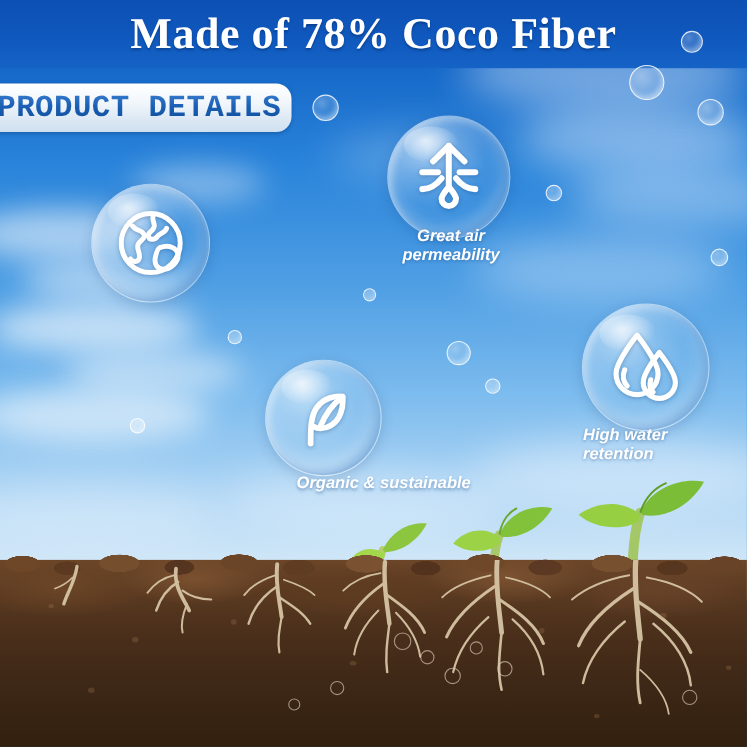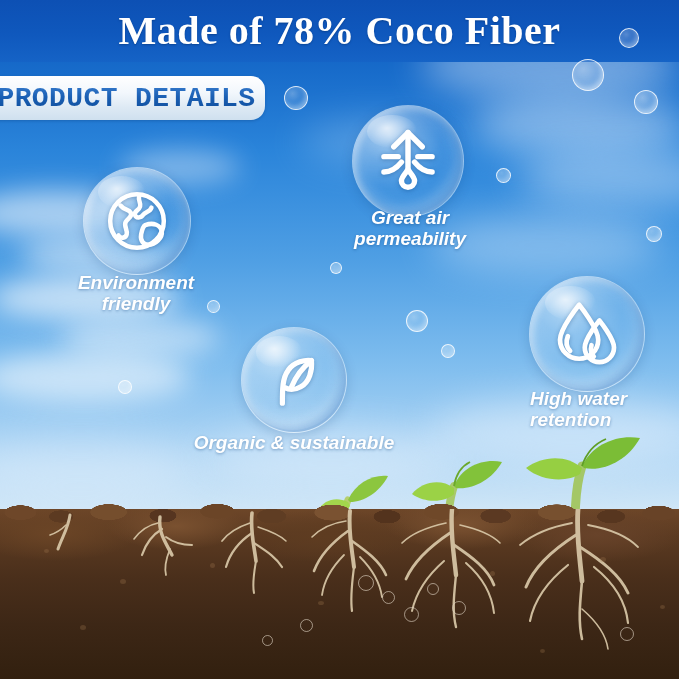--- a/index.html
+++ b/index.html
@@ -90,21 +90,21 @@
     content:"";position:absolute;inset:0;border-radius:50%;
     box-shadow:inset -5px -4px 9px rgba(40,110,185,.35), inset 3px 3px 7px rgba(255,255,255,.40);
     pointer-events:none;
   }
   .bubble svg{position:relative;z-index:3;display:block;
     filter:drop-shadow(0 1px 2px rgba(10,60,120,.35));}
 
   .flabel{
     position:absolute;
     color:#ffffff;font-style:italic;font-weight:bold;
-    font-size:19px;line-height:1.12;
+    font-size:15px;line-height:1.12;
     text-shadow:0 1px 3px rgba(20,70,130,.45);
     white-space:pre-line;
   }
 
   
   .soil{
     position:absolute;left:0;bottom:0;width:679px;height:170px;
     background:
       radial-gradient(ellipse 120px 40px at 8% 14%, #6b4526 0%, rgba(107,69,38,0) 70%),
       radial-gradient(ellipse 100px 34px at 26% 10%, #7a5130 0%, rgba(122,81,48,0) 70%),
@@ -180,22 +180,20 @@
       <span>
         <svg width="66" height="66" viewBox="0 0 64 64" fill="none" stroke="#ffffff" stroke-width="4.4" stroke-linecap="round" stroke-linejoin="round">
           <circle cx="32" cy="32" r="26"></circle>
           <path d="M16 17 C20 22, 24 20, 26 24 C28 28, 23 29, 21 33 C19 37, 23 40, 22 45 C21 49, 16 49, 14 46"></path>
           <path d="M34 8 C33 13, 36 14, 35 18 C34 22, 29 22, 30 26 C31 30, 36 29, 38 26 C40 23, 45 23, 46 19"></path>
           <path d="M40 36 C48 33, 55 36, 56 42 C57 48, 50 55, 43 55 C38 55, 35 51, 36 45 C37 40, 38 37, 40 36 Z"></path>
         </svg>
       </span>
     </div>
   </div>
-  <div class="flabel" style="left:58px;top:272px;width:156px;text-align:center;">Environment
-friendly</div>
 
   <div class="feat" style="left:352px;top:105px;">
     <div class="bubble" style="width:110px;height:110px;">
       <span>
         <svg width="70" height="70" viewBox="0 0 64 64" fill="none" stroke="#ffffff" stroke-width="5" stroke-linecap="round" stroke-linejoin="round">
           <path d="M32 6 L32 40"></path>
           <path d="M19 19 L32 6 L45 19"></path>
           <path d="M10 28 L23 28"></path>
           <path d="M41 28 L54 28"></path>
           <path d="M10 42 C16 42, 22 38, 26 33"></path>
@@ -211,21 +209,21 @@
   <div class="feat" style="left:241px;top:327px;">
     <div class="bubble" style="width:104px;height:104px;">
       <span>
         <svg width="62" height="62" viewBox="0 0 64 64" fill="none" stroke="#ffffff" stroke-width="5.4" stroke-linecap="round" stroke-linejoin="round">
           <path d="M20 56 C20 42, 20 30, 26 22 C32 13, 44 11, 50 12 C51 22, 48 34, 39 39 C32 43, 26 42, 23 40"></path>
           <path d="M50 12 C42 18, 34 28, 29 40"></path>
         </svg>
       </span>
     </div>
   </div>
-  <div class="flabel" style="left:160px;top:432px;width:268px;text-align:center;">Organic &amp; sustainable</div>
+  <div class="flabel" style="left:160px;top:432px;width:268px;text-align:right;">Organic &amp; sustainable</div>
 
   <div class="feat" style="left:529px;top:276px;">
     <div class="bubble" style="width:114px;height:114px;">
       <span>
         <svg width="72" height="72" viewBox="0 0 64 64" fill="none" stroke="#ffffff" stroke-width="4.2" stroke-linecap="round" stroke-linejoin="round">
           <path d="M25 6 C25 6, 8 27, 8 37 A17 17 0 0 0 42 37 C42 27, 25 6, 25 6 Z"></path>
           <path d="M15 34 C13 39, 14 44, 17 47"></path>
           <path d="M43 20 C43 20, 30 36, 30 44 A13 13 0 0 0 56 44 C56 36, 43 20, 43 20 Z" fill="none"></path>
           <path d="M36 42 C35 46, 36 50, 38 52"></path>
         </svg>

